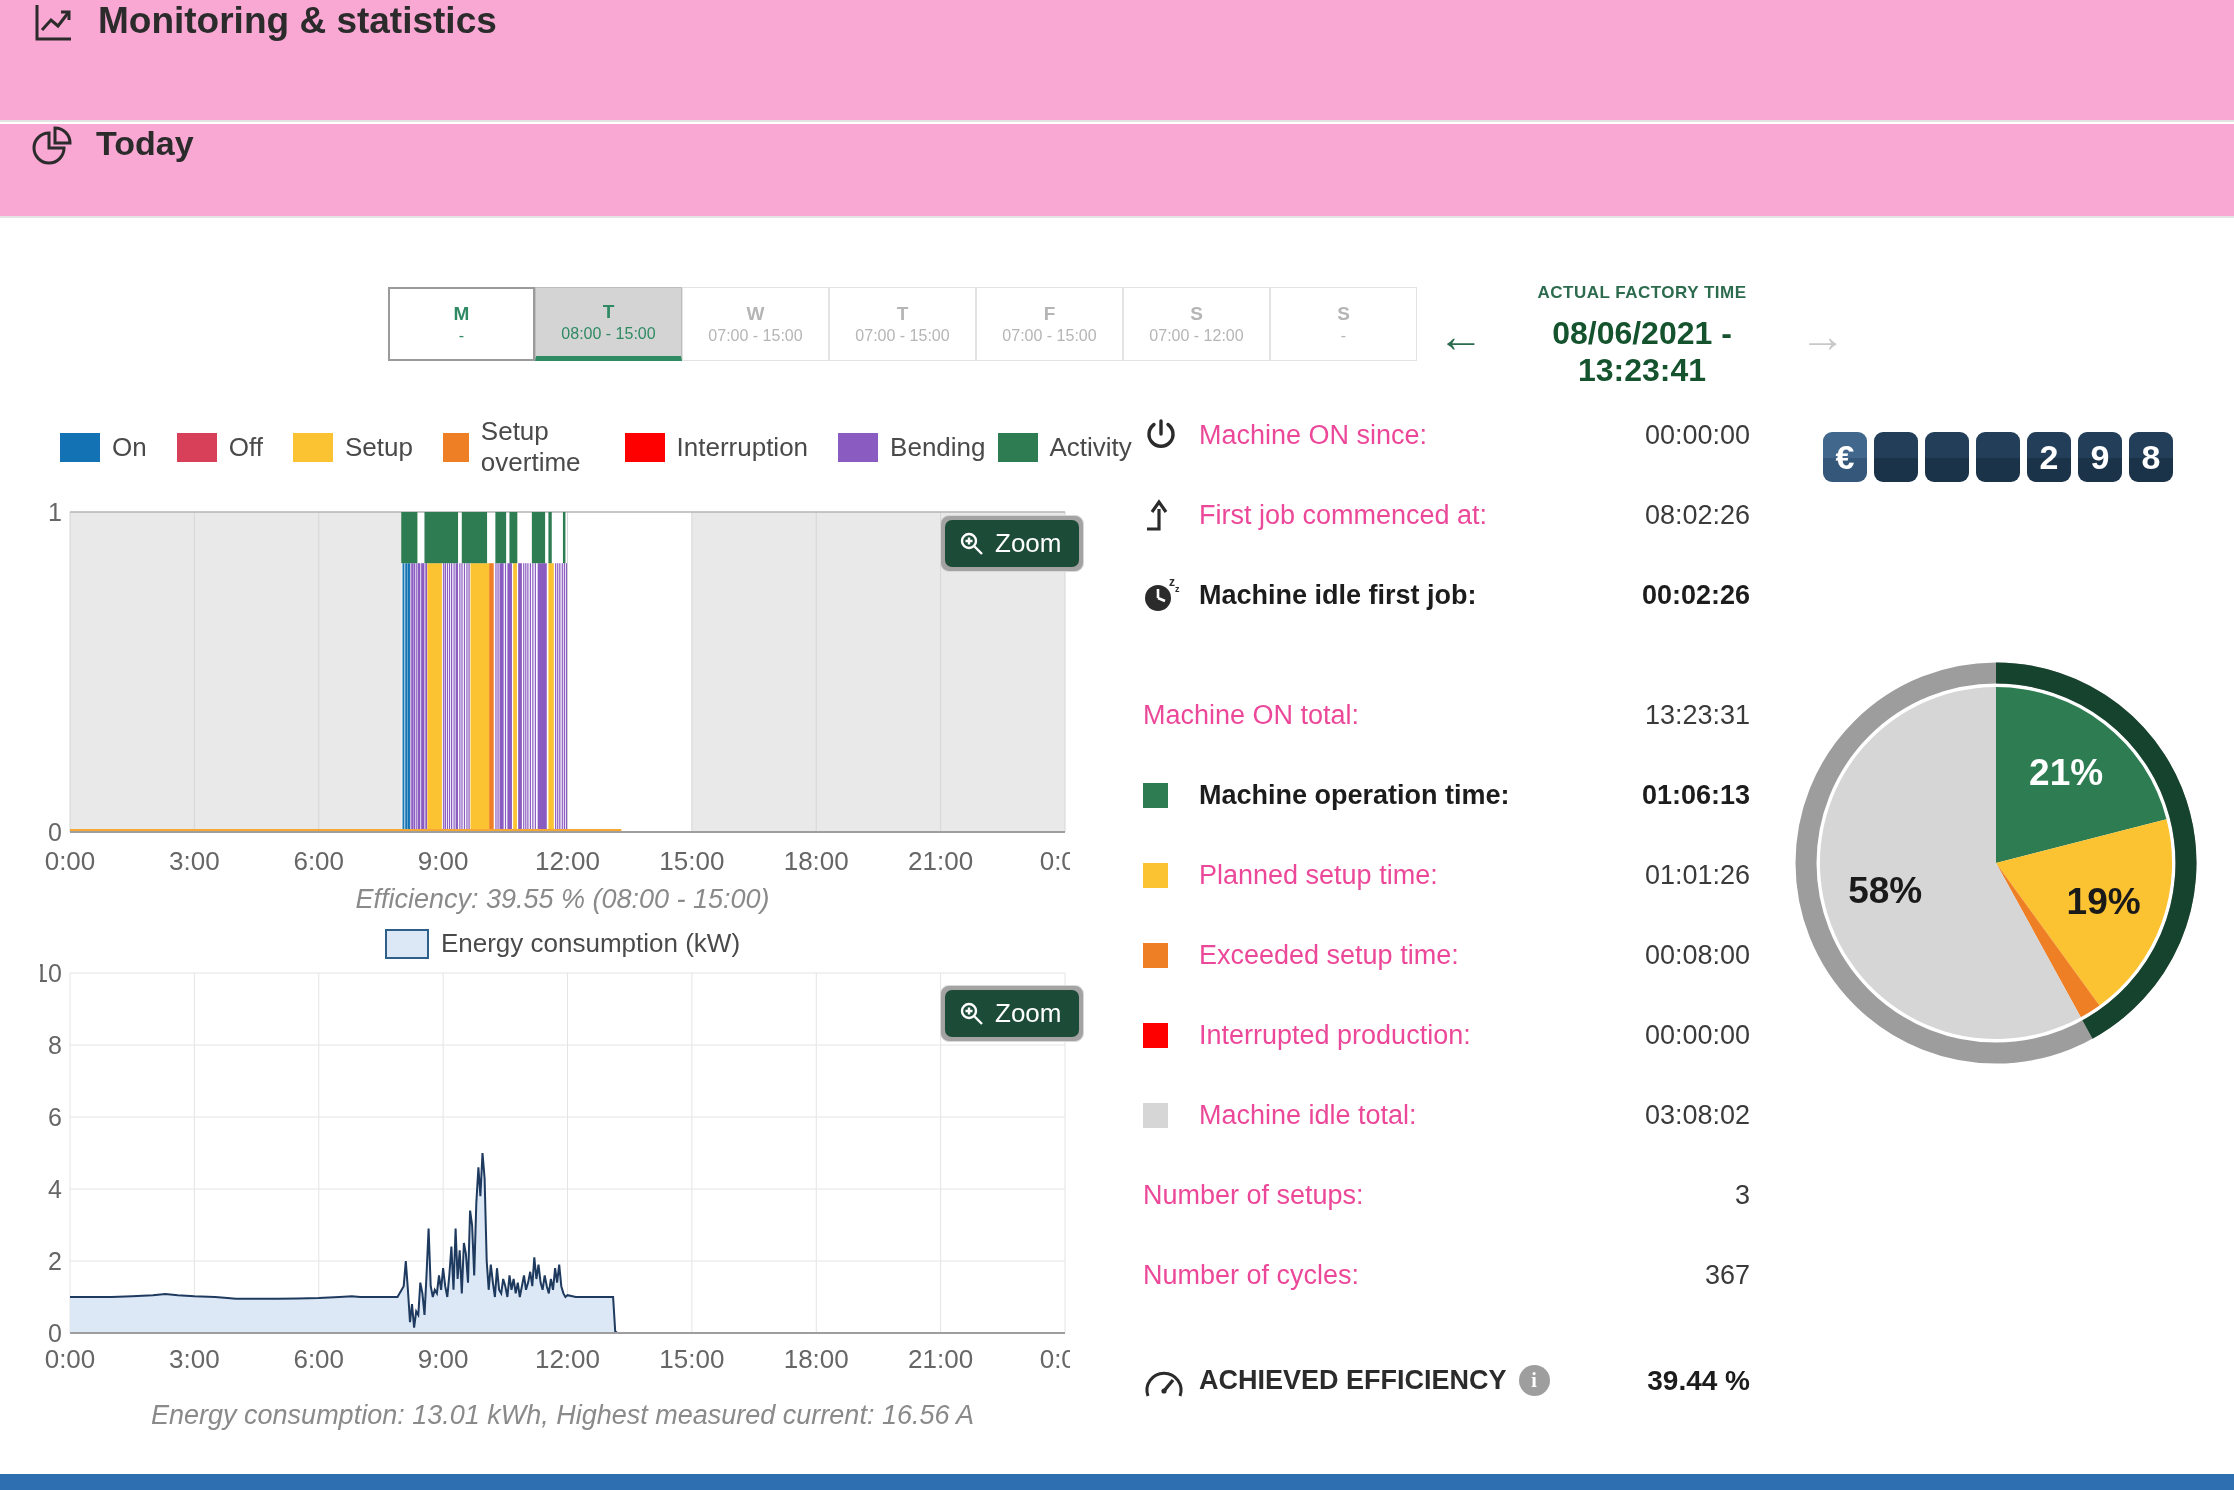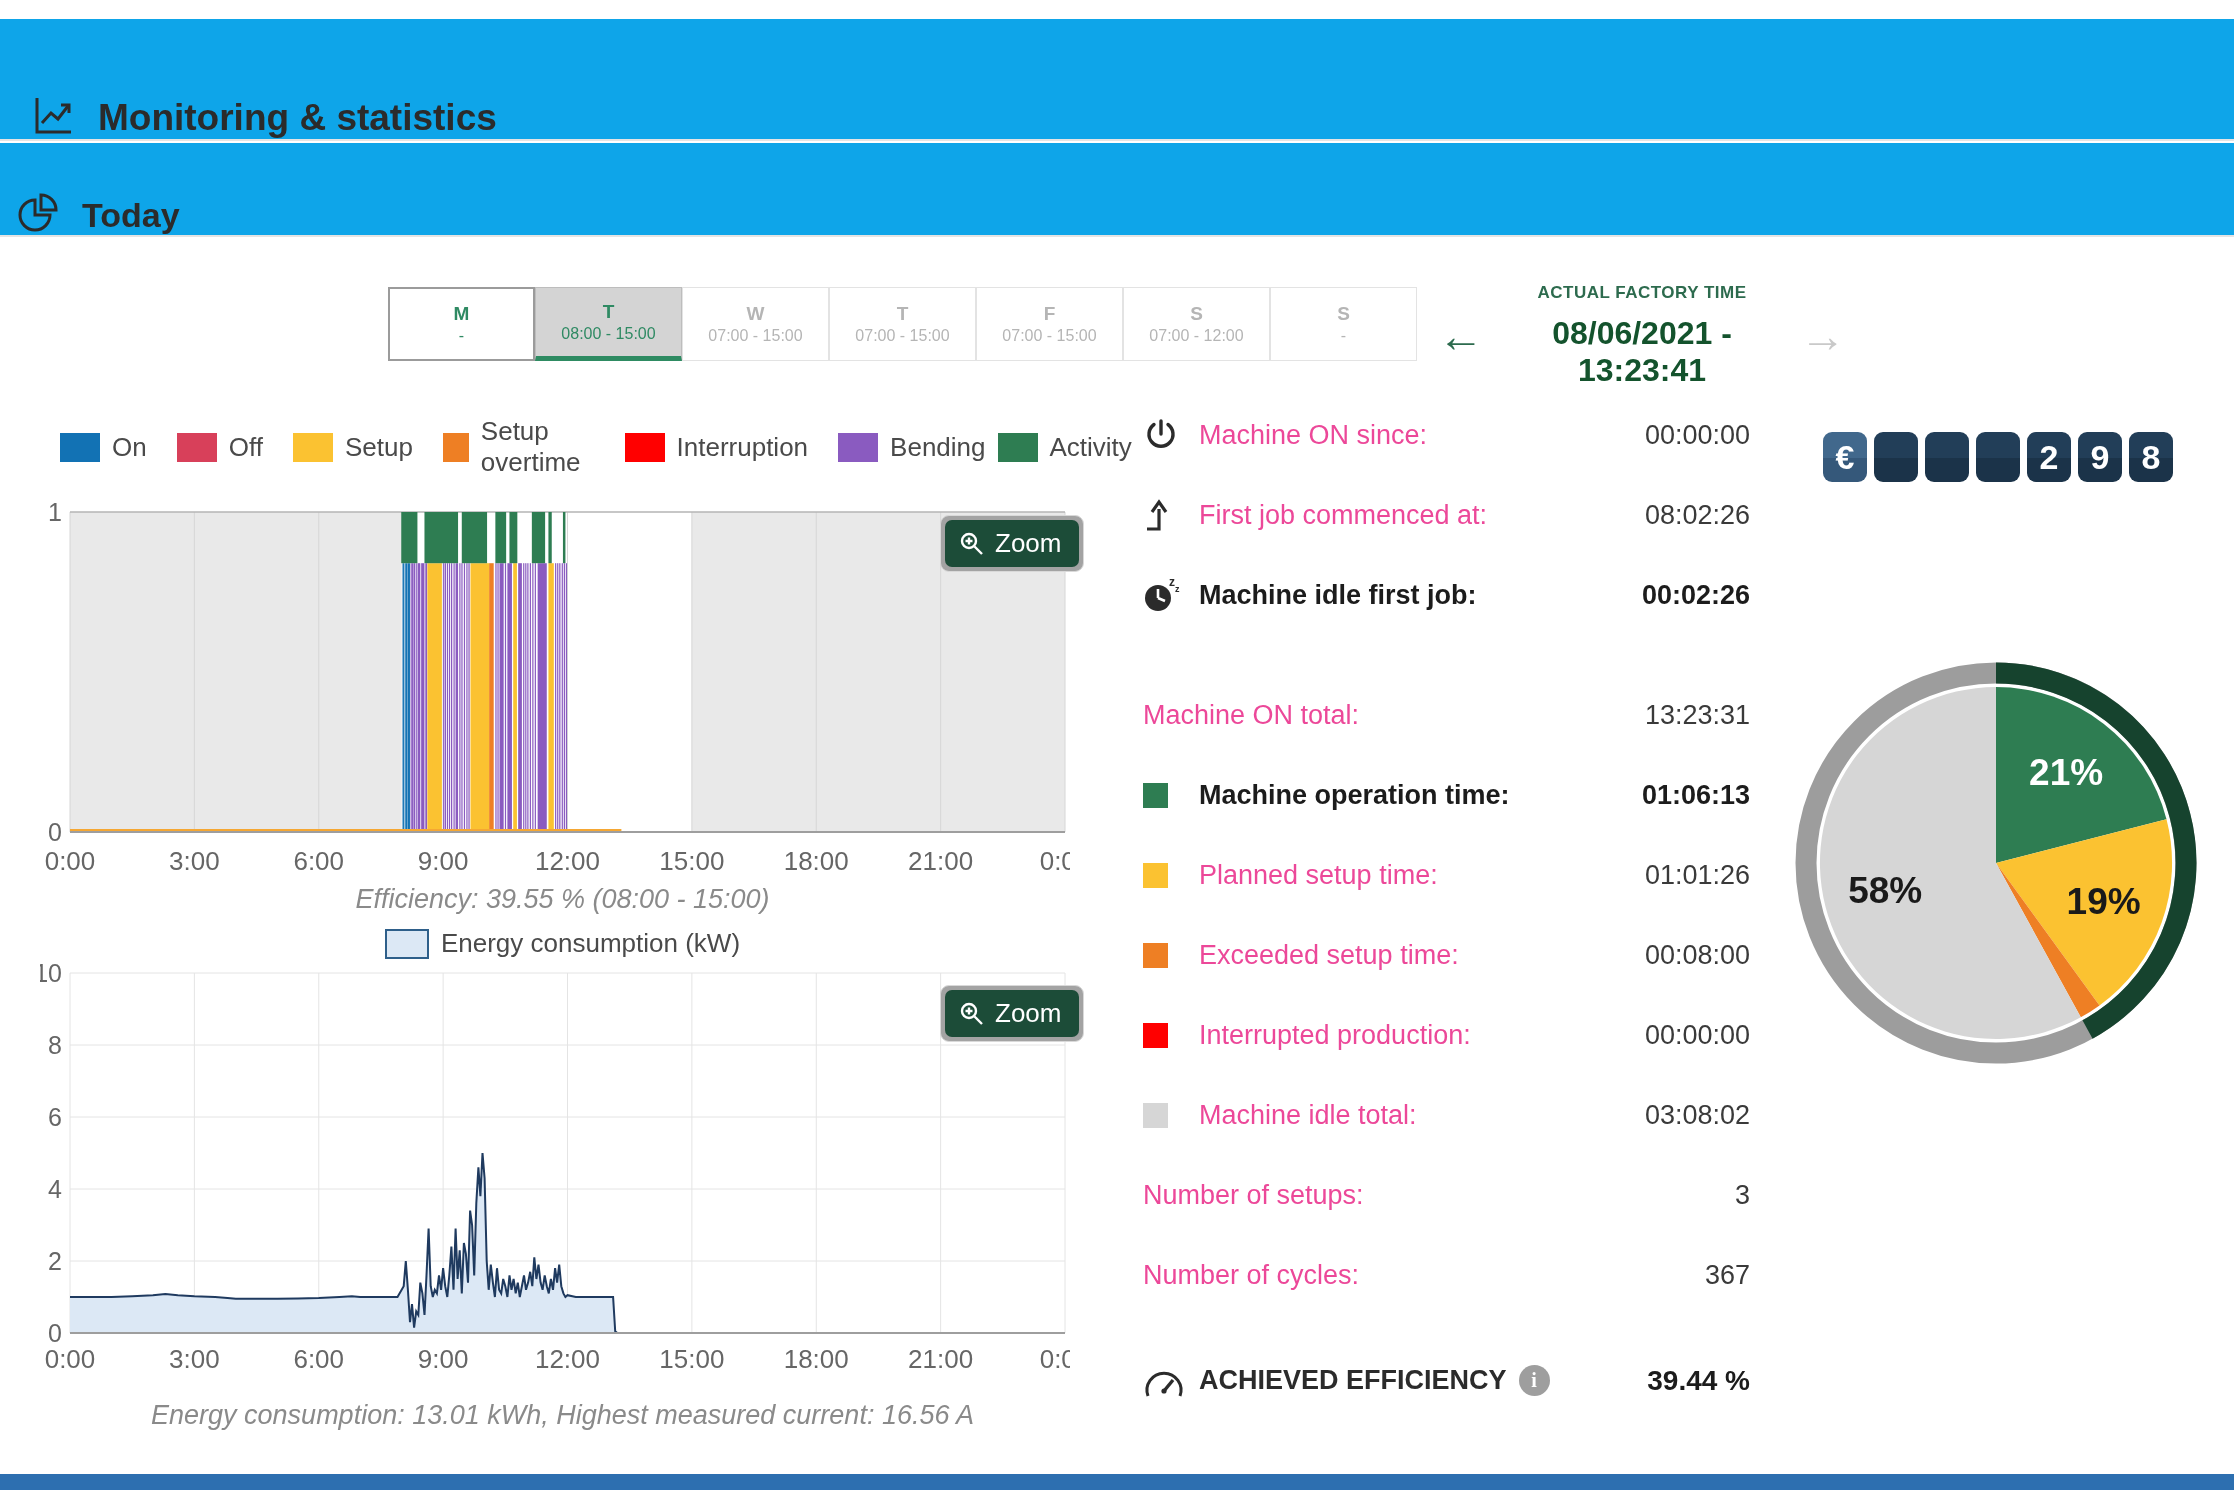--- a/index.html
+++ b/index.html
@@ -1,23 +1,23 @@
 <!DOCTYPE html>
 <html><head>
 <meta charset="utf-8">
 <style>
   * { margin:0; padding:0; box-sizing:border-box; }
   html,body { background:#fff; }
   body {
     width:2234px; height:1490px; position:relative; overflow:hidden;
     font-family:"Liberation Sans", sans-serif; color:#333;
   }
-  .hdr { position:absolute; left:0; right:0; display:flex; align-items:flex-end; background:#0ea5e9;margin-top:19px; }
+  .hdr { position:absolute; left:0; right:0; display:flex; align-items:flex-start; background:#f9a8d4; }
   .hdr1 { top:0; height:122px; border-bottom:2px solid #e4e4e4; padding-left:30px; }
-  .hdr2 { top:124px; height:94px; border-bottom:2px solid #e4e4e4; padding-left:16px; }
+  .hdr2 { top:124px; height:94px; border-bottom:2px solid #e4e4e4; padding-left:30px; }
   .hdr .ttl1 { font-size:37px; font-weight:bold; color:#2b2b2b; margin-left:22px; }
   .hdr .ttl2 { font-size:34px; font-weight:bold; color:#2b2b2b; margin-left:22px; }
 
   
   .tabs { position:absolute; left:388px; top:287px; display:flex; }
   .tab { width:147px; height:74px; background:#fff; border:1px solid #e3e3e3; display:flex; flex-direction:column; align-items:center; justify-content:center; cursor:pointer; }
   .tab .d { font-size:19px; font-weight:bold; color:#b5b5b5; line-height:1.35; }
   .tab .h { font-size:16px; color:#b5b5b5; line-height:1.3; }
   .tab.avail { border:2px solid #9b9b9b; }
   .tab.avail .d, .tab.avail .h { color:#2f8a63; }

